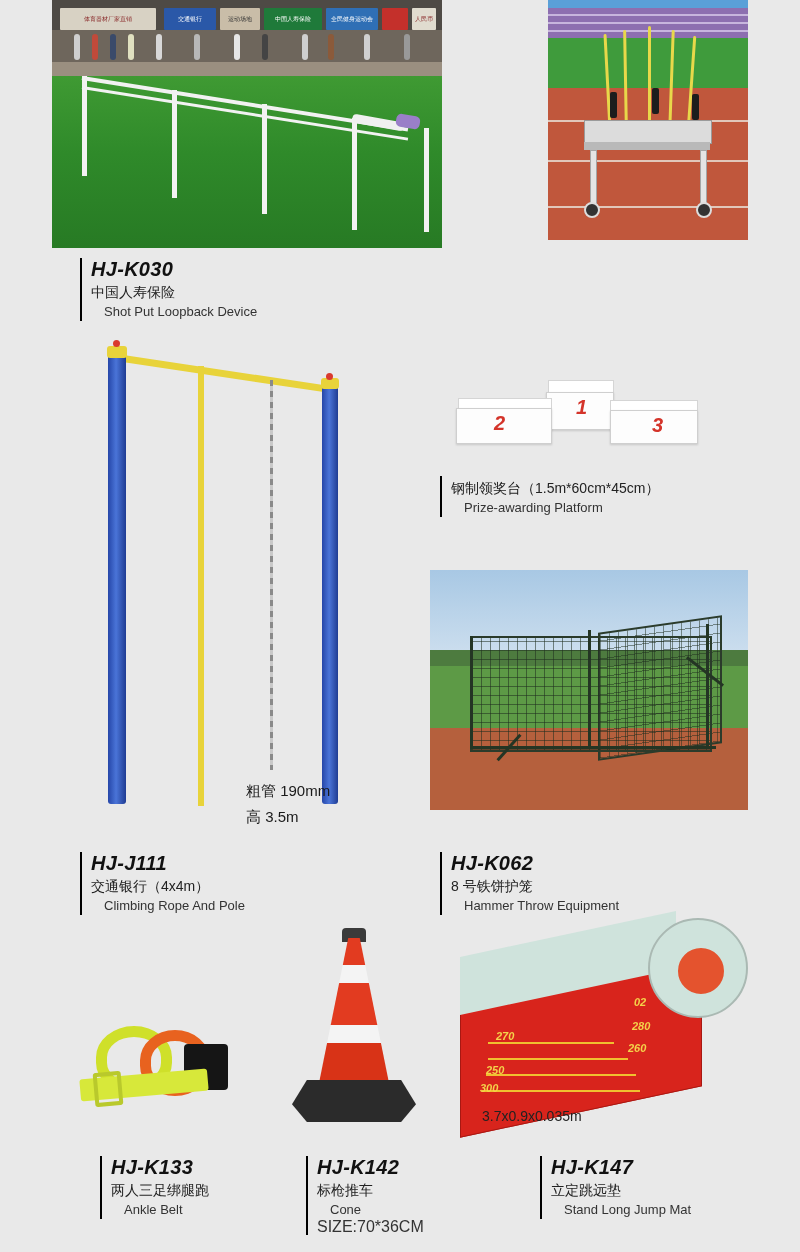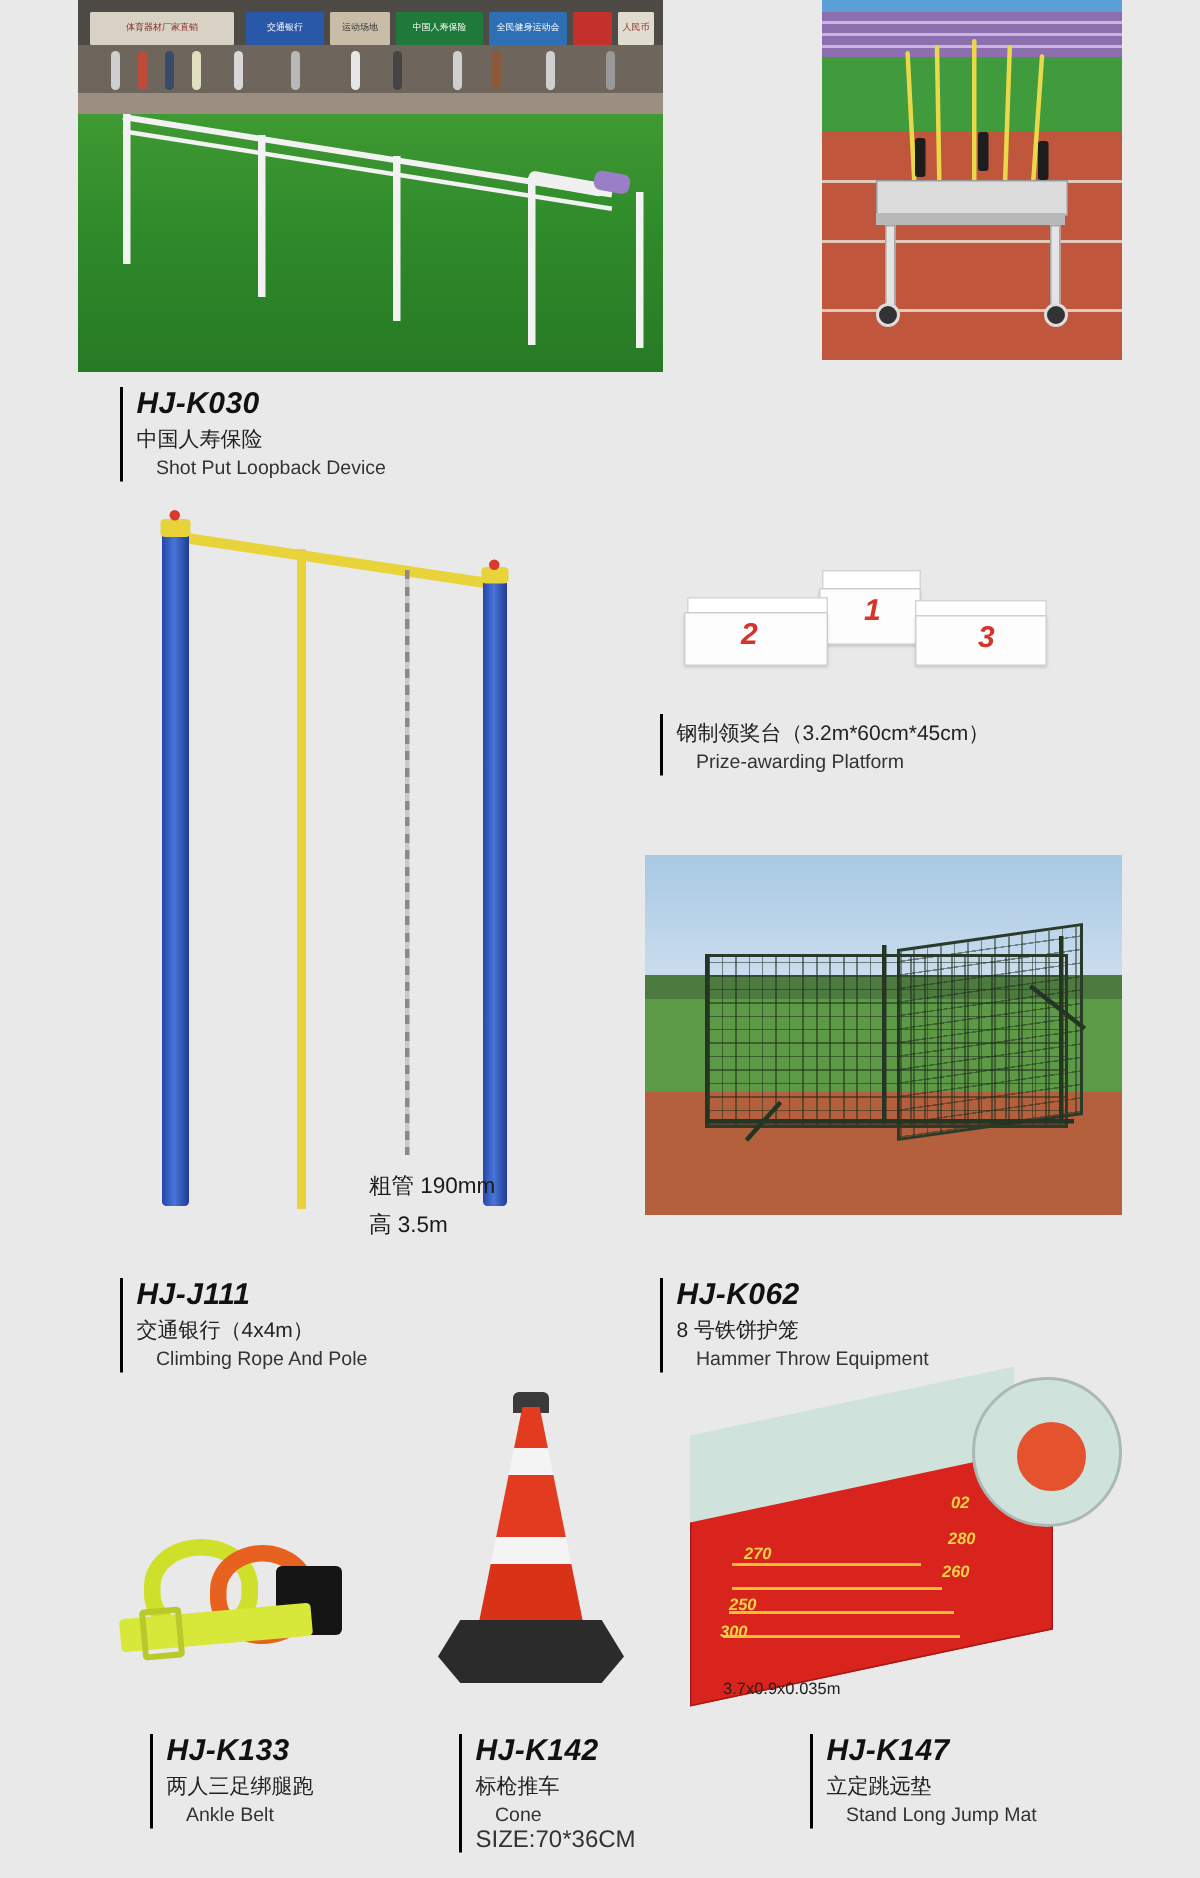--- a/index.html
+++ b/index.html
@@ -120,21 +120,21 @@
 
   
   #art-k147{position:absolute;left:452px;top:924px;width:300px;height:210px;}
   #art-k147 .mat{position:absolute;left:8px;top:36px;width:240px;height:150px;background:#d8241c;
      transform:skewY(-12deg);border:1px solid #a81812;}
   #art-k147 .roll{position:absolute;left:196px;top:-6px;width:96px;height:96px;background:#cfe3dc;border-radius:50%;border:2px solid #aab9b3;}
   #art-k147 .rollin{position:absolute;left:222px;top:20px;width:46px;height:46px;border-radius:50%;background:#e4532e;border:4px solid #cfe3dc;}
   #art-k147 .rolltail{position:absolute;left:8px;top:10px;width:216px;height:58px;background:#cfe3dc;transform:skewY(-12deg);}
   #art-k147 .mline{position:absolute;height:2px;background:#f0c030;}
   #art-k147 .mnum{position:absolute;color:#f4d24a;font-size:11px;font-weight:bold;font-style:italic;}
-  #art-k147 .dim{position:absolute;left:30px;top:196px;font-size:11px;color:#222;}
+  #art-k147 .dim{position:absolute;left:30px;top:184px;font-size:14px;color:#222;}
 
   
   #c-k030{left:80px;top:258px;}
   #c-k085{left:548px;top:258px;}
   #c-j039{left:440px;top:476px;}
   #c-j111{left:80px;top:852px;}
   #c-k062{left:440px;top:852px;}
   #c-k133{left:100px;top:1156px;}
   #c-k142{left:306px;top:1156px;}
   #c-k147{left:540px;top:1156px;}
@@ -220,21 +220,21 @@
     <div class="top" style="left:18px;top:26px;width:92px;height:12px;"></div>
     <div class="blk" style="left:16px;top:36px;width:94px;height:34px;"></div>
     <div class="top" style="left:170px;top:28px;width:86px;height:12px;"></div>
     <div class="blk" style="left:170px;top:38px;width:86px;height:32px;"></div>
     <div class="num" style="left:54px;top:40px;">2</div>
     <div class="num" style="left:136px;top:24px;">1</div>
     <div class="num" style="left:212px;top:42px;">3</div>
   </div>
 
   <div class="caption" id="c-j039">
-    <div class="cn">钢制领奖台（3.2m*60cm*45cm）</div>
+    <div class="cn">钢制领奖台（1.5m*60cm*45cm）</div>
     <div class="en">Prize-awarding Platform</div>
   </div>
 
   <div id="art-j111">
     <div class="beam"></div>
     <div class="poleL"></div>
     <div class="poleR"></div>
     <div class="capL"></div>
     <div class="capR"></div>
     <div class="dotL"></div>

